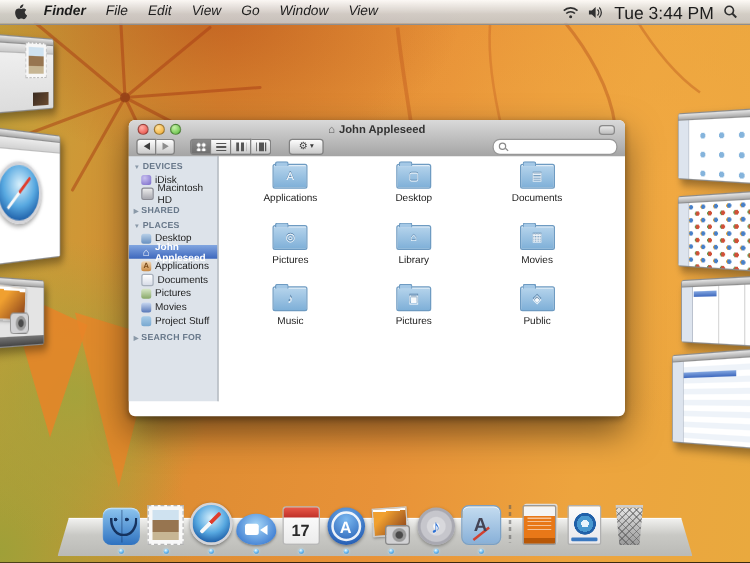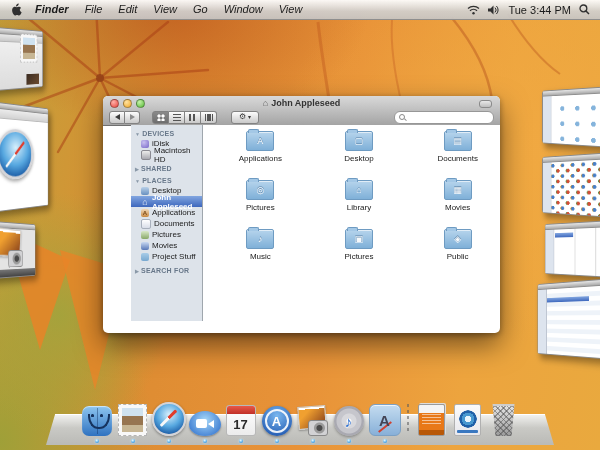--- a/index.html
+++ b/index.html
@@ -18,21 +18,21 @@
 
   
   .menubar{position:absolute;top:0;left:0;right:0;height:19px;z-index:60;display:flex;align-items:center;
     background:linear-gradient(rgba(253,253,253,.96),rgba(208,208,208,.92) 60%,rgba(198,198,198,.92));
     border-bottom:1px solid #8e8e8e;font-size:11px;color:#1c1c1c;}
   .apple{margin:0 4px 0 12px;display:flex;align-items:center;}
   .menu-item{padding:0 8px;line-height:19px;font-style:italic;}
   .menu-item.active{font-weight:bold;}
   .menubar-right{margin-left:auto;display:flex;align-items:center;gap:8px;padding-right:10px;}
   .mb-ic{display:flex;align-items:center;}
-  .clock{font-size:11px;}
+  .clock{font-size:14px;}
 
   
   #left-stack{position:absolute;left:-16px;top:26px;width:120px;height:260px;z-index:10;}
   #right-stack{position:absolute;right:-14px;top:86px;width:130px;height:290px;z-index:10;}
   .thumb{position:absolute;border:1px solid #8a8a8a;border-radius:3px;overflow:visible;
     box-shadow:4px 5px 9px rgba(0,0,0,.38);background:#fff;}
   .mini-titlebar{height:5px;background:linear-gradient(#e6e6e6,#a9a9a9);border-bottom:1px solid #8f8f8f;
     border-radius:2px 2px 0 0;}
   .mini-body{position:absolute;top:6px;left:0;right:0;bottom:0;overflow:hidden;}
   
@@ -133,21 +133,21 @@
     background:linear-gradient(#fdfdfd,#c9c9c9);display:flex;align-items:center;justify-content:center;gap:2px;
     font-size:8px;color:#3a3a3a;line-height:1;}
   .gear-arrow{font-size:6px;color:#3a3a3a;}
   .searchfield{margin-left:auto;width:90px;height:11px;border:1px solid #979797;border-radius:6px;background:#fff;
     display:flex;align-items:center;padding:0 4px;gap:3px;}
   .searchfield input{border:none;outline:none;width:70px;font-size:8px;background:transparent;padding:0;}
   .mag{width:6px;height:6px;position:relative;flex:none;}
   .mag::before{content:"";position:absolute;left:0;top:0;width:4px;height:4px;border:1px solid #8a8a8a;border-radius:50%;}
   .mag::after{content:"";position:absolute;left:4.5px;top:4.5px;width:2.5px;height:1px;background:#8a8a8a;transform:rotate(45deg);}
 
-  .content{position:absolute;top:29px;bottom:12px;left:0;right:0;display:flex;padding-left:28px;}
+  .content{position:absolute;top:29px;bottom:12px;left:0;right:0;display:flex;}
   .sidebar{width:71px;background:#dde3ea;border-right:1px solid #9fa6ad;overflow:hidden;}
   .sb-header{margin:5px 2px 1px 4px;display:flex;align-items:center;gap:2px;
     font-size:7px;font-weight:bold;color:#68788a;letter-spacing:.2px;}
   .disclosure{font-size:5px;color:#8a99a8;}
   .sb-item{display:flex;align-items:center;gap:3px;padding:1px 2px 1px 10px;font-size:8px;color:#1a1a1a;height:9px;}
   .sb-item.selected{background:linear-gradient(#82a6e0,#3d67bd);color:#fff;font-weight:bold;}
   .sb-icon{width:8px;height:8px;flex:none;border-radius:2px;font-size:7px;line-height:8px;text-align:center;
     color:rgba(255,255,255,.95);}
   .idisk-icon{background:radial-gradient(circle at 35% 30%,#c8c0f0,#7868c8);}
   .hard-drive-icon{background:linear-gradient(#ececec,#a8a8b0);border:0.5px solid #8a8a92;}

